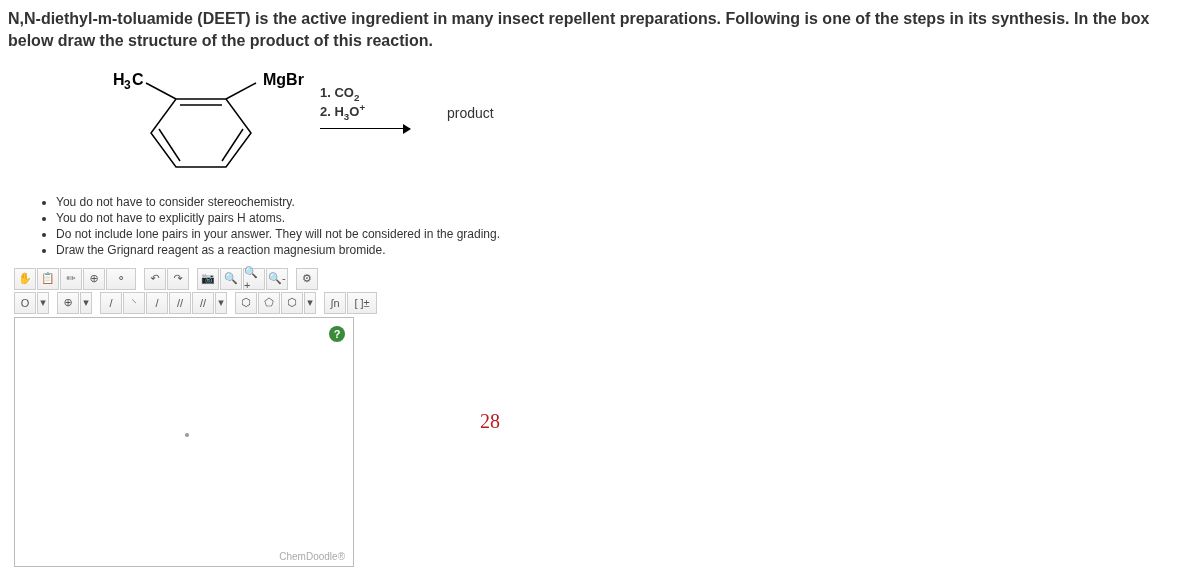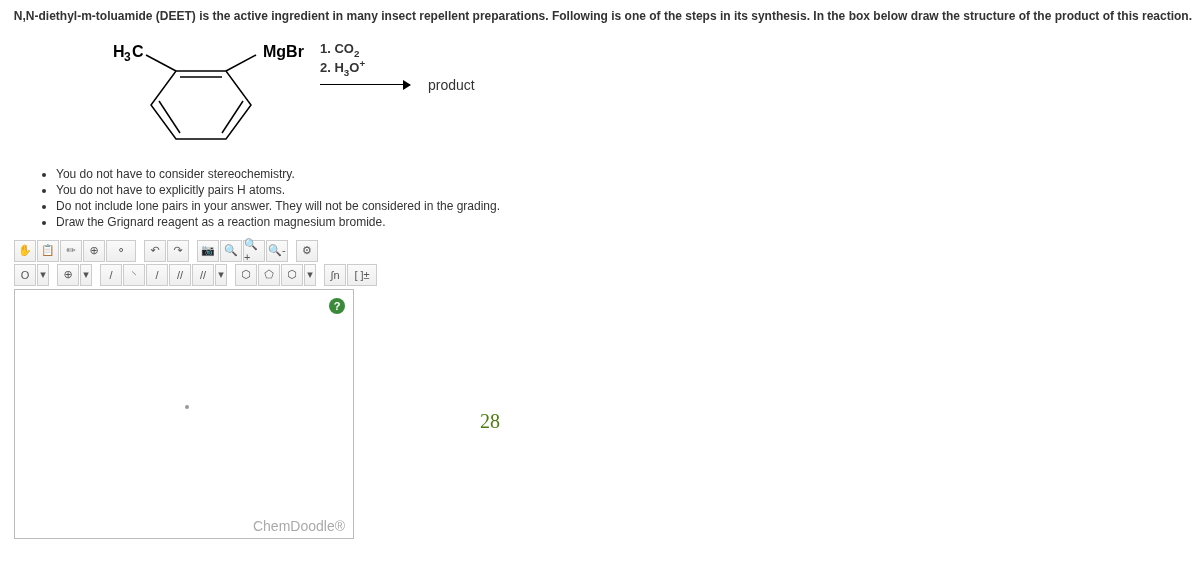--- a/index.html
+++ b/index.html
@@ -1,35 +1,35 @@
 <!DOCTYPE html>
 <html><head>
   <meta charset="utf-8">
   <style>
     * { margin: 0; padding: 0; box-sizing: border-box; }
     body { font-family: Arial, sans-serif; width: 1200px; height: 577px; background: #fff; padding: 8px; font-size: 12px; color: #333; }
-    .header-text { font-weight: bold; font-size: 12px; line-height: 1.4; text-align: right; }
+    .header-text { font-weight: bold; font-size: 16px; line-height: 1.4; }
     .reaction-area { margin: 12px 0 8px 100px; display: flex; align-items: flex-start; gap: 12px; }
     .molecule { position: relative; width: 200px; height: 110px; }
-    .reaction-conditions { font-size: 13px; font-weight: bold; margin-top: 4px; }
+    .reaction-conditions { font-size: 13px; font-weight: bold; margin-top: 20px; }
     .arrow-line { border-bottom: 1.5px solid #000; width: 90px; margin-top: 6px; position: relative; }
     .arrow-line::after { content: ''; position: absolute; right: -1px; top: -4px; border-left: 8px solid #000; border-top: 5px solid transparent; border-bottom: 5px solid transparent; }
-    .product-label { margin-top: 40px; font-size: 14px; margin-left: 6px; }
+    .product-label { margin-top: 40px; font-size: 14px; margin-left: 25px; }
     .instructions { margin: 20px 0 10px 30px; }
     .instructions li { margin: 2px 10px; font-size: 12px; list-style: disc; margin-left: 18px; }
     .toolbar-container { margin-left: 6px; display: inline-block; }
     .toolbar-row { display: flex; align-items: center; gap: 1px; height: 24px; }
     .tool-btn { width: 22px; height: 22px; border: 1px solid #ccc; background: linear-gradient(#fafafa,#eee); display: flex; align-items: center; justify-content: center; font-size: 11px; cursor: pointer; color: #555; }
     .tool-btn.wide { width: 30px; }
     .tool-sep { width: 6px; }
     .canvas-box { width: 340px; height: 250px; border: 1px solid #bbb; margin-top: 2px; position: relative; background: #fff; }
     .canvas-help { position: absolute; top: 8px; right: 8px; width: 16px; height: 16px; border-radius: 50%; background: #3a8a3a; color: #fff; font-size: 11px; display: flex; align-items: center; justify-content: center; font-weight: bold; }
     .canvas-dot { position: absolute; top: 115px; left: 170px; width: 4px; height: 4px; background: #999; border-radius: 50%; }
-    .chemdoodle { position: absolute; bottom: 4px; right: 8px; font-size: 14px; color: #aaa; }
-    .annotation { position: absolute; left: 480px; top: 410px; color: #4d7c0f; font-size: 20px; font-family: 'Comic Sans MS', cursive; }
+    .chemdoodle { position: absolute; bottom: 4px; right: 8px; font-size: 10px; color: #aaa; }
+    .annotation { position: absolute; left: 480px; top: 410px; color: #b91c1c; font-size: 20px; font-family: 'Comic Sans MS', cursive; }
     sub { font-size: 0.75em; }
     sup { font-size: 0.75em; }
   </style>
 </head>
 <body>
 
 
 
 <div class="header-text">N,N-diethyl-m-toluamide (DEET) is the active ingredient in many insect repellent preparations. Following is one of the steps in its synthesis. In the box below draw the structure of the product of this reaction.</div>
 

